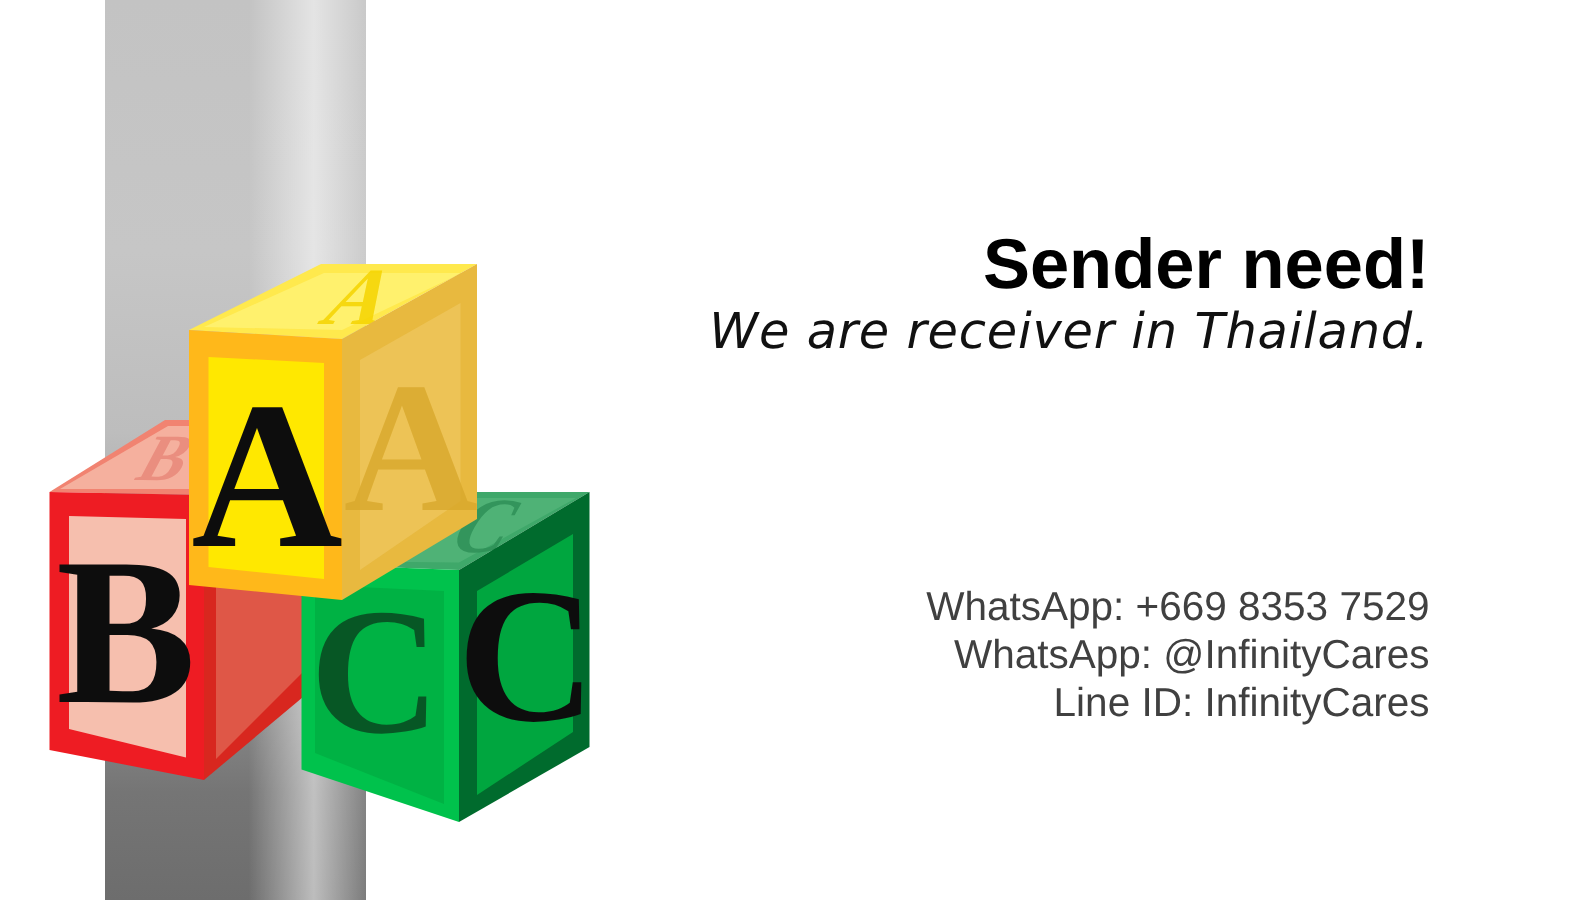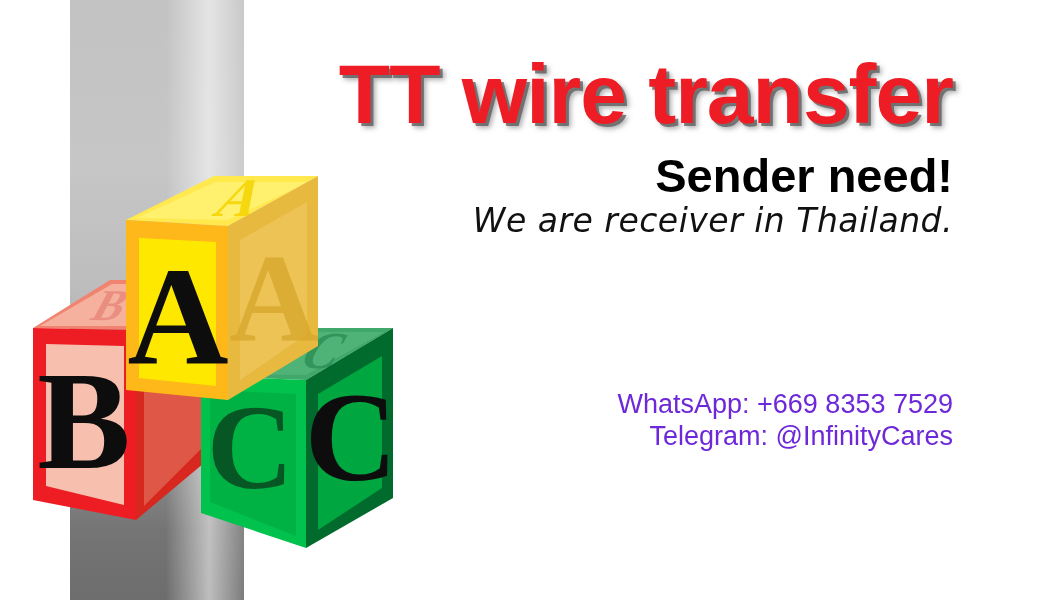--- a/index.html
+++ b/index.html
@@ -87,21 +87,21 @@
 
   #contact{
     position:absolute;
     left:0; top:388px;
     width:953px;
     text-align:right;
   }
   .contact-line{
     font-size:27px;
     line-height:32px;
-    color:#6d28d9;
+    color:#404040;
     white-space:nowrap;
   }
 </style>
 </head>
 <body>
 
 <div id="card">
 
   <div id="grey-band"></div>
 
@@ -156,22 +156,22 @@
         <polygon points="222,72 289,34 289,166 222,212" fill="#edc65c" opacity="0.8"></polygon>
         <text class="ltr" x="256" y="172" font-size="124" fill="#d9a82c" text-anchor="middle" opacity="0.8">A</text>
 
         <polygon points="108,52 210,58 210,232 108,222" fill="#ffb81a"></polygon>
         <polygon points="121,70 198,74 198,218 121,210" fill="#ffe800"></polygon>
         <text class="ltr" x="160" y="196" font-size="140" fill="#0d0d0d" text-anchor="middle">A</text>
       </g>
     </svg>
   </div>
 
-  <div id="title">TT wire transfer</div>
   <div id="subtitle">Sender need!</div>
   <div id="tagline">We are receiver in Thailand.</div>
 
   <div id="contact">
     <div class="contact-line">WhatsApp: +669 8353 7529</div>
-    <div class="contact-line">Telegram: @InfinityCares</div>
+    <div class="contact-line">WhatsApp: @InfinityCares</div>
+    <div class="contact-line">Line ID: InfinityCares</div>
   </div>
 
 </div>
 
 </body></html>

